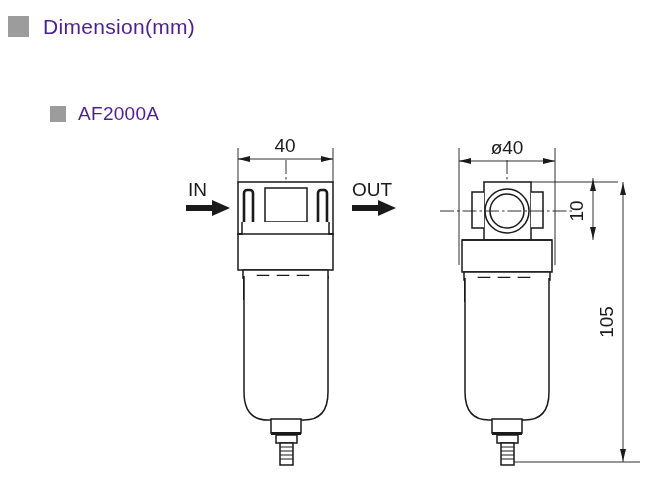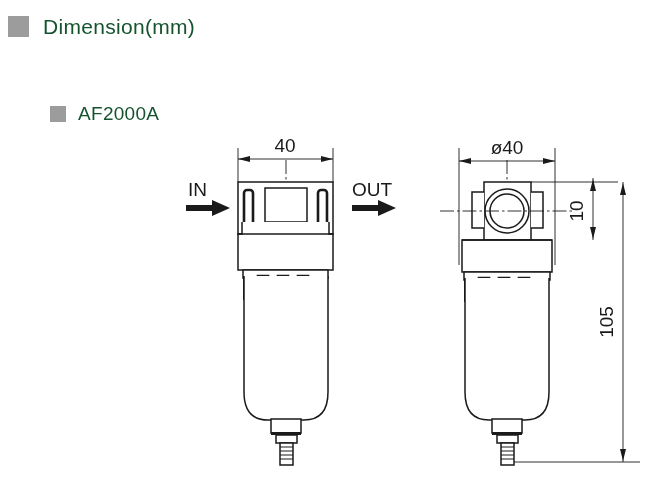--- a/index.html
+++ b/index.html
@@ -36,21 +36,21 @@
     background: #9c9c9c;
   }
   #heading-main .sq { width: 21px; height: 21px; }
   #heading-sub  .sq { width: 16px; height: 16px; }
 
   .heading-text {
     margin-left: 14px;
     font-size: 21px;
     line-height: 21px;
     letter-spacing: 0.3px;
-    color: #14532d;
+    color: #4c1d95;
     white-space: nowrap;
   }
   #heading-sub .heading-text {
     font-size: 19px;
     line-height: 19px;
     margin-left: 12px;
   }
 
   
   #drawing {

